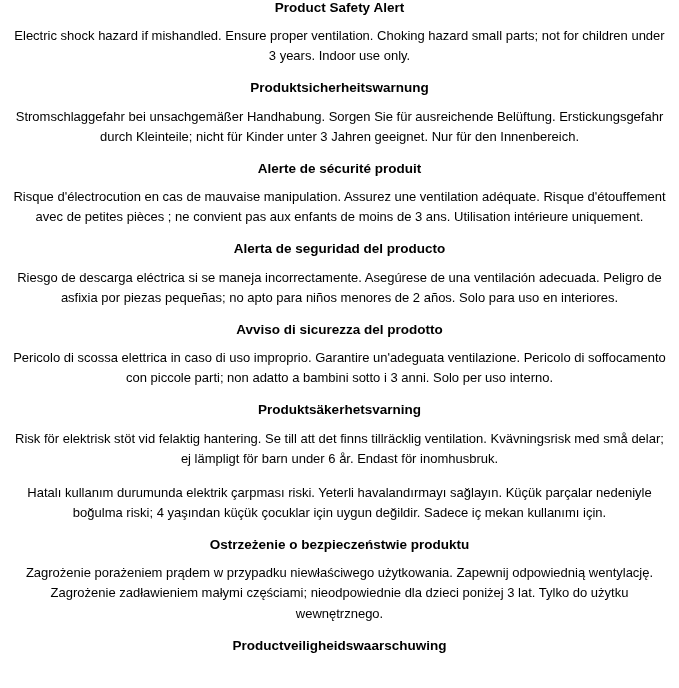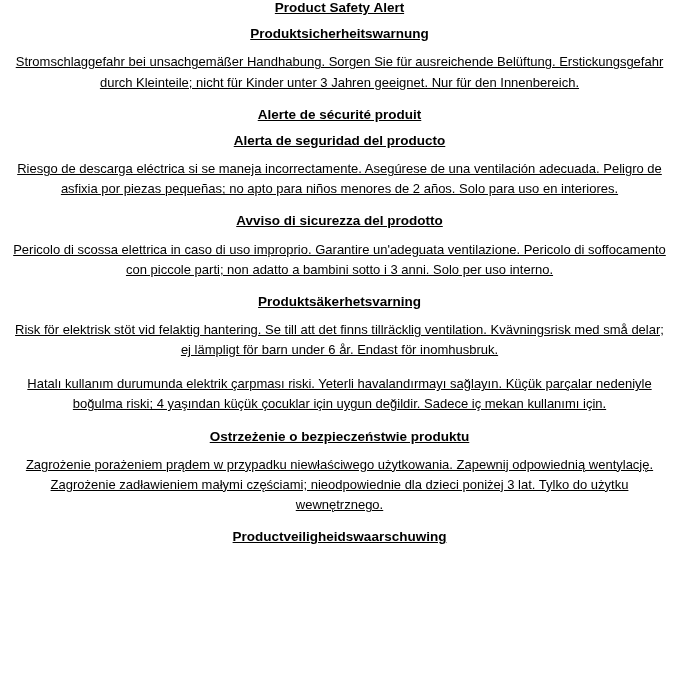--- a/index.html
+++ b/index.html
@@ -14,21 +14,20 @@
     color: #000000;
     overflow: hidden;
   }
   .page {
     width: 679px;
     box-sizing: border-box;
     padding: 0 6px;
   }
   .section {
     margin: 0;
-    text-decoration: underline;
   }
   .section-heading {
     text-align: center;
     font-size: 13.5px;
     font-weight: bold;
     line-height: 1.2;
     margin: 0;
     padding: 0 0 10px 0;
   }
   .section-body {
@@ -42,29 +41,31 @@
     padding-top: 0;
   }
 </style>
 </head>
 <body>
 
 <div class="page">
 
   <div class="section">
     <div class="section-heading">Product Safety Alert</div>
+    <div class="section-body">Electric shock hazard if mishandled. Ensure proper ventilation. Choking hazard small parts; not for children under 3 years. Indoor use only.</div>
   </div>
 
   <div class="section">
     <div class="section-heading">Produktsicherheitswarnung</div>
     <div class="section-body">Stromschlaggefahr bei unsachgemäßer Handhabung. Sorgen Sie für ausreichende Belüftung. Erstickungsgefahr durch Kleinteile; nicht für Kinder unter 3 Jahren geeignet. Nur für den Innenbereich.</div>
   </div>
 
   <div class="section">
     <div class="section-heading">Alerte de sécurité produit</div>
+    <div class="section-body">Risque d'électrocution en cas de mauvaise manipulation. Assurez une ventilation adéquate. Risque d'étouffement avec de petites pièces ; ne convient pas aux enfants de moins de 3 ans. Utilisation intérieure uniquement.</div>
   </div>
 
   <div class="section">
     <div class="section-heading">Alerta de seguridad del producto</div>
     <div class="section-body">Riesgo de descarga eléctrica si se maneja incorrectamente. Asegúrese de una ventilación adecuada. Peligro de asfixia por piezas pequeñas; no apto para niños menores de 2 años. Solo para uso en interiores.</div>
   </div>
 
   <div class="section">
     <div class="section-heading">Avviso di sicurezza del prodotto</div>
     <div class="section-body">Pericolo di scossa elettrica in caso di uso improprio. Garantire un'adeguata ventilazione. Pericolo di soffocamento con piccole parti; non adatto a bambini sotto i 3 anni. Solo per uso interno.</div>

